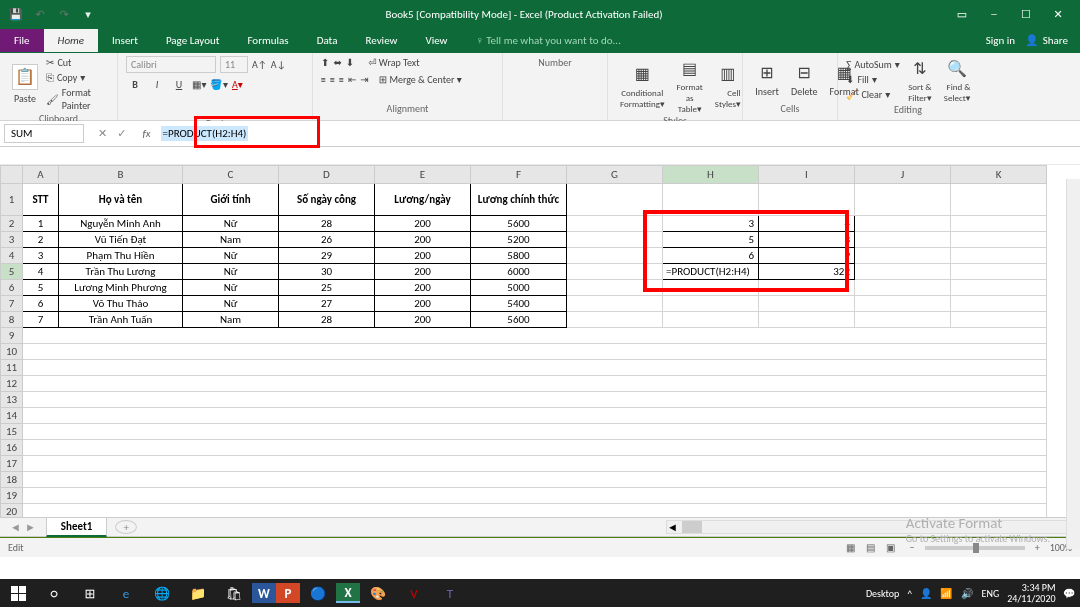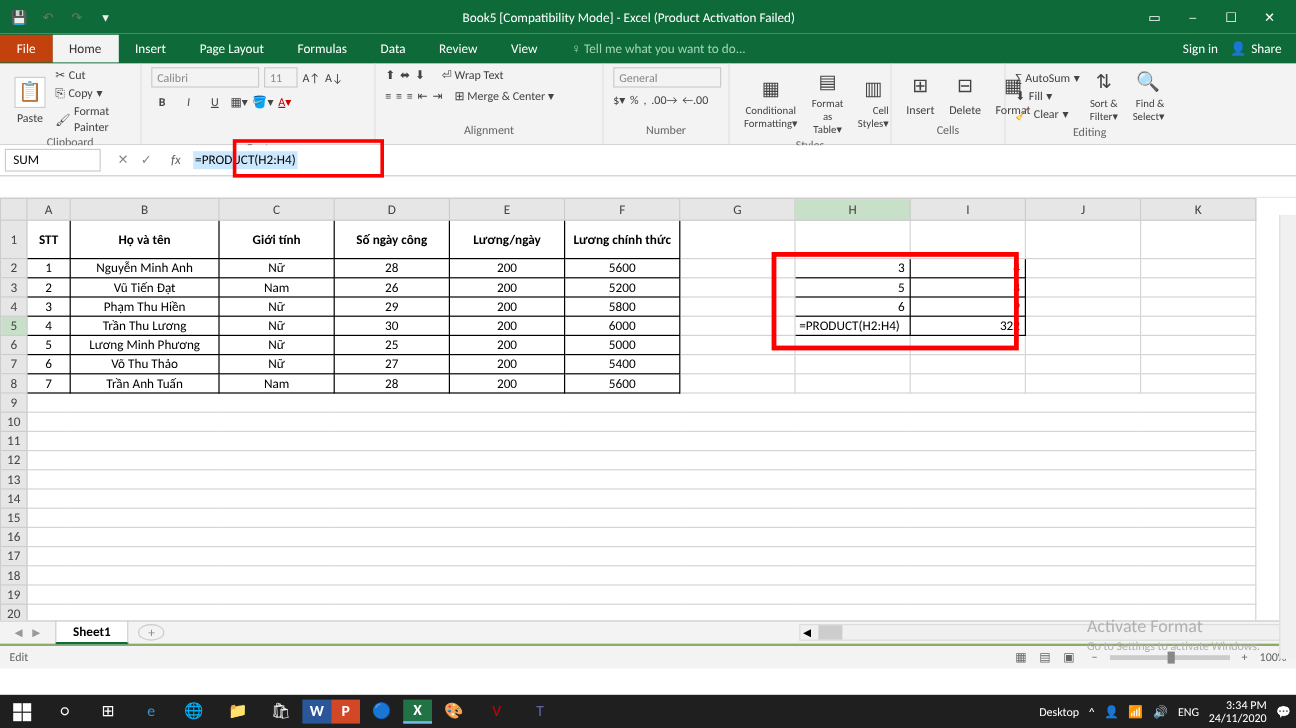--- a/index.html
+++ b/index.html
@@ -9,22 +9,22 @@
     .titlebar { background: #0e6b39; height: 28px; display: flex; align-items: center; color: #fff; font-size: 11px; }
     .titlebar-left { display: flex; gap: 8px; padding-left: 8px; align-items: center; }
     .qat-icon { width: 16px; height: 16px; display: flex; align-items: center; justify-content: center; opacity: 0.9; }
     .titlebar-center { flex: 1; text-align: center; }
     .titlebar-right { display: flex; align-items: center; gap: 12px; padding-right: 12px; }
     .win-btn { width: 20px; text-align: center; cursor: pointer; }
     
     
     .menu-tabs { background: #0e6b39; height: 25px; display: flex; align-items: center; font-size: 11px; color: #fff; }
     .menu-tab { padding: 5px 14px; cursor: pointer; }
-    .menu-tab.file { background: #c2410c; }
-    .menu-tab.active { background: #f3f3f3; color: #333; }
+    .menu-tab.file { background: #701a75; }
+    .menu-tab.active { background: #f3f3f3; color: #333; font-style: italic; }
     .menu-right { margin-left: auto; display: flex; gap: 10px; padding-right: 12px; }
     .share-btn { display: flex; align-items: center; gap: 4px; }
     
     
     .ribbon { background: #f3f3f3; height: 68px; display: flex; border-bottom: 1px solid #d4d4d4; font-size: 10px; color: #444; }
     .ribbon-group { border-right: 1px solid #e1e1e1; padding: 3px 8px; display: flex; flex-direction: column; justify-content: space-between; }
     .ribbon-group-label { text-align: center; font-size: 10px; color: #666; padding-bottom: 2px; }
     .ribbon-content { display: flex; gap: 4px; flex: 1; align-items: center; }
     .clipboard-group { width: 118px; }
     .font-group { width: 195px; gap: 24px; }
@@ -204,30 +204,20 @@
         <span>≡</span>
         <span>≡</span>
         <span>⇤</span>
         <span>⇥</span>
         <span style="margin-left:6px">⊞ <span>Merge &amp; Center</span> ▾</span>
       </div>
     </div>
     <div class="ribbon-group-label">Alignment</div>
   </div>
   <div class="ribbon-group number-group">
-    <div class="ribbon-content" style="flex-direction:column;align-items:flex-start;gap:4px">
-      <div class="font-name" style="width:90px">General</div>
-      <div class="font-row">
-        <span>$▾</span>
-        <span>%</span>
-        <span>,</span>
-        <span>.00→</span>
-        <span>←.00</span>
-      </div>
-    </div>
     <div class="ribbon-group-label">Number</div>
   </div>
   <div class="ribbon-group styles-group">
     <div class="ribbon-content">
       <div class="ribbon-btn-big">
           <div class="ico">▦</div>
           <span style="font-size:9px;text-align:center">Conditional<br>Formatting▾</span>
         </div>
       <div class="ribbon-btn-big">
           <div class="ico">▤</div>

